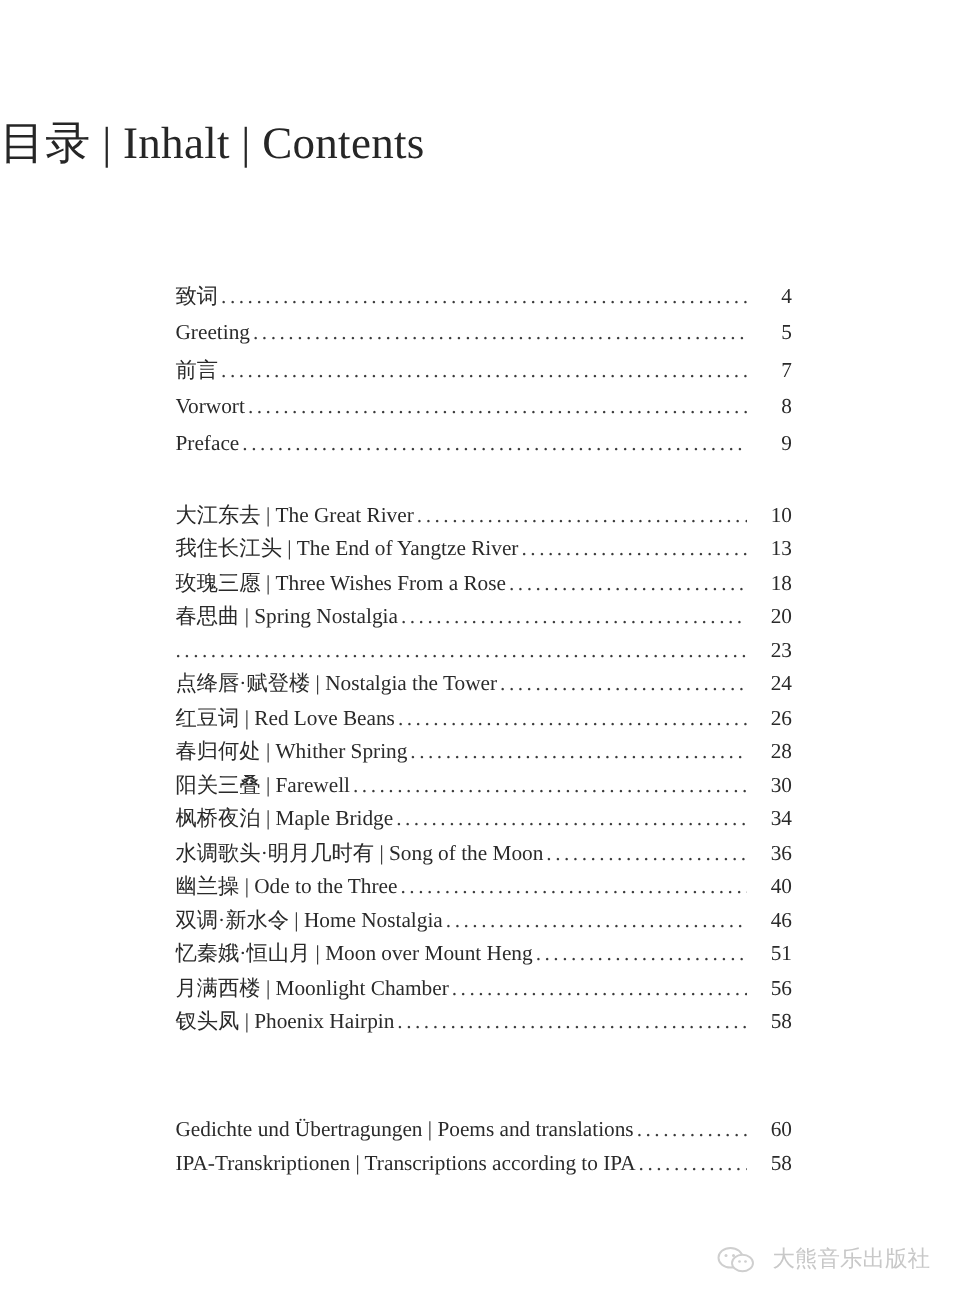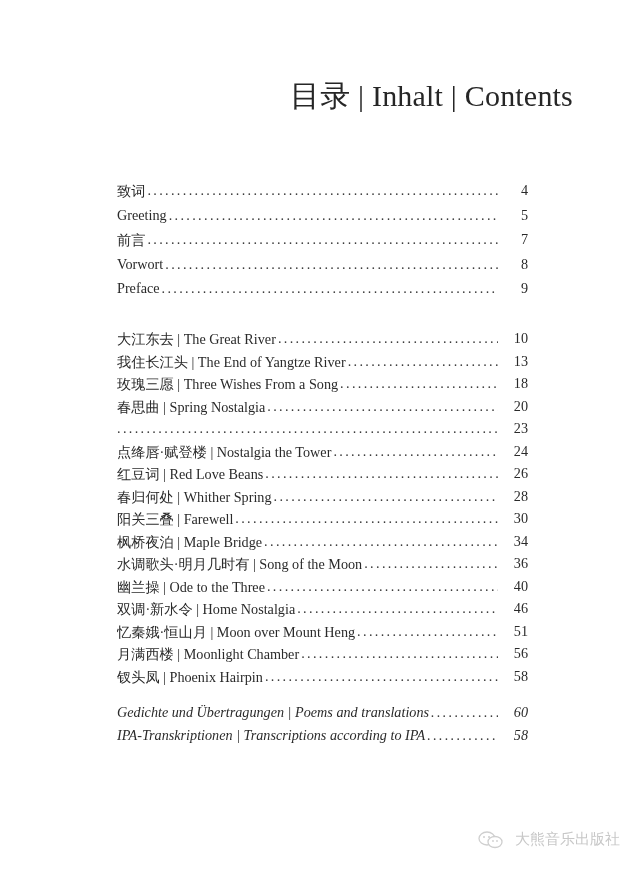--- a/index.html
+++ b/index.html
@@ -1,32 +1,32 @@
 <!DOCTYPE html>
 <html><head>
   <meta charset="utf-8">
   <style>
     html, body { margin: 0; padding: 0; background: #ffffff; }
     body { width: 641px; height: 870px; position: relative; overflow: hidden;
            font-family: "Liberation Serif", "DejaVu Serif", serif; color: #2a2a2a; }
-    .title { position: absolute; top: 74px; left: 0; width: 573px; text-align: right;
+    .title { position: absolute; top: 74px; left: 0; width: 573px; text-align: left;
              font-size: 30px; line-height: 44px; color: #262626; letter-spacing: 0.2px; }
     .toc { position: absolute; left: 117px; width: 411px; }
-    .row { position: relative; height: 24px; display: flex; align-items: flex-start;
+    .row { position: relative; height: 24px; display: flex; align-items: flex-end;
            font-size: 14.2px; white-space: nowrap; overflow: hidden; }
     .row .label { flex: 0 0 auto; padding-right: 2px; background: #fff; }
     .row .leader { flex: 1 1 auto; overflow: hidden; color: #3a3a3a; letter-spacing: 2.6px; }
     .row .leader::before { content: ". . . . . . . . . . . . . . . . . . . . . . . . . . . . . . . . . . . . . . . . . . . . . . . . . . . . . . . . . . . . . . . . . . . . . . . . . . . . . . . . . . . . . . . . . . . . . ";
            letter-spacing: -0.6px; }
     .row .page { flex: 0 0 auto; width: 30px; text-align: right; }
     #sec1 { top: 182px; }
     #sec1 .row { height: 24.5px; }
     #sec2 { top: 330px; }
     #sec2 .row { height: 22.5px; }
-    #sec3 { top: 704px; font-style: italic; }
+    #sec3 { top: 739px; }
     #sec3 .row { height: 23px; }
     .watermark { position: absolute; left: 478px; top: 830px; display: flex; align-items: center;
                  gap: 11px; color: #c8c8c8; font-family: "DejaVu Sans", sans-serif; font-size: 15px; }
     .wm-icon { width: 26px; height: 18px; position: relative; }
   </style>
 </head>
 <body>
 
 <div class="title">目录 | Inhalt | Contents</div>
 
@@ -63,21 +63,21 @@
       <span class="label">大江东去 | The Great River</span>
       <span class="leader"></span>
       <span class="page">10</span>
     </div>
   <div class="row">
       <span class="label">我住长江头 | The End of Yangtze River</span>
       <span class="leader"></span>
       <span class="page">13</span>
     </div>
   <div class="row">
-      <span class="label">玫瑰三愿 | Three Wishes From a Song</span>
+      <span class="label">玫瑰三愿 | Three Wishes From a Rose</span>
       <span class="leader"></span>
       <span class="page">18</span>
     </div>
   <div class="row">
       <span class="label">春思曲 | Spring Nostalgia</span>
       <span class="leader"></span>
       <span class="page">20</span>
     </div>
   <div class="row">
       <span class="leader"></span>

